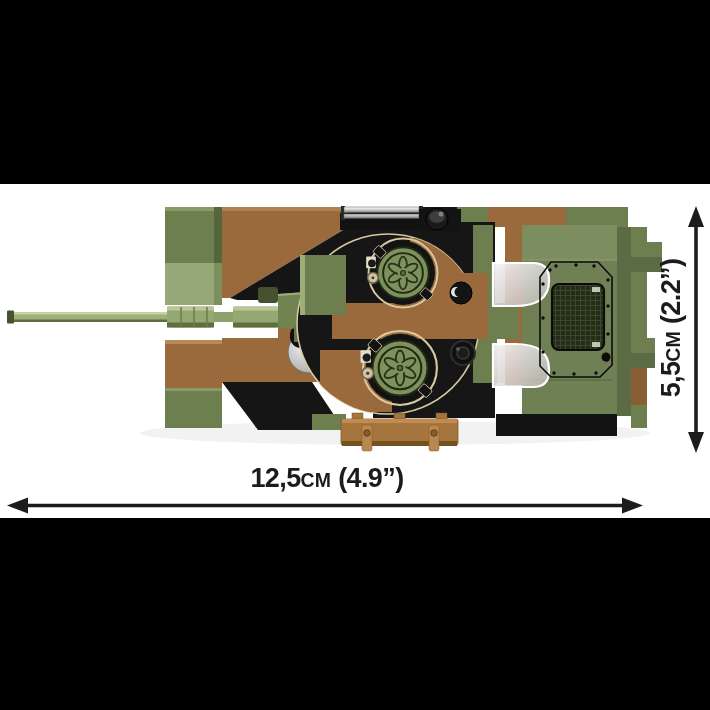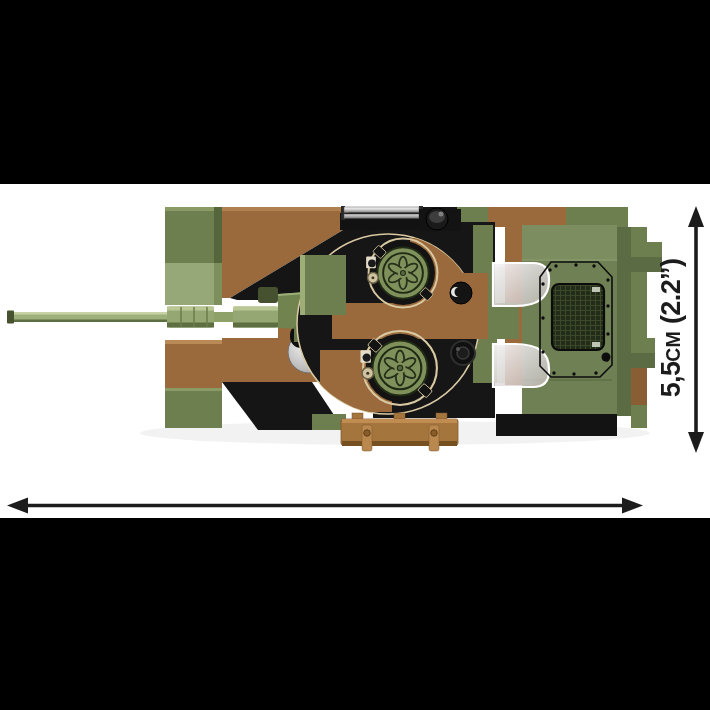--- a/index.html
+++ b/index.html
@@ -260,17 +260,20 @@
       <path d="M7 505.5 L28 497.5 L28 513.5 Z" stroke="none"></path>
       <path d="M643 505.5 L622 497.5 L622 513.5 Z" stroke="none"></path>
     </g>
     <g fill="#1c1c1c" stroke="#1c1c1c">
       <line x1="696" y1="221" x2="696" y2="439" stroke-width="3.6"></line>
       <path d="M696 206 L688 227 L704 227 Z" stroke="none"></path>
       <path d="M696 453 L688 432 L704 432 Z" stroke="none"></path>
     </g>
   </svg>
 
+  <div class="dim-label width">
+    <span>12,5</span><span class="unit">cm</span><span> (4.9”)</span>
+  </div>
   <div class="dim-label height">
     <span>5,5</span><span class="unit">cm</span><span> (2.2”)</span>
   </div>
 
 </div>
 
 </body></html>

